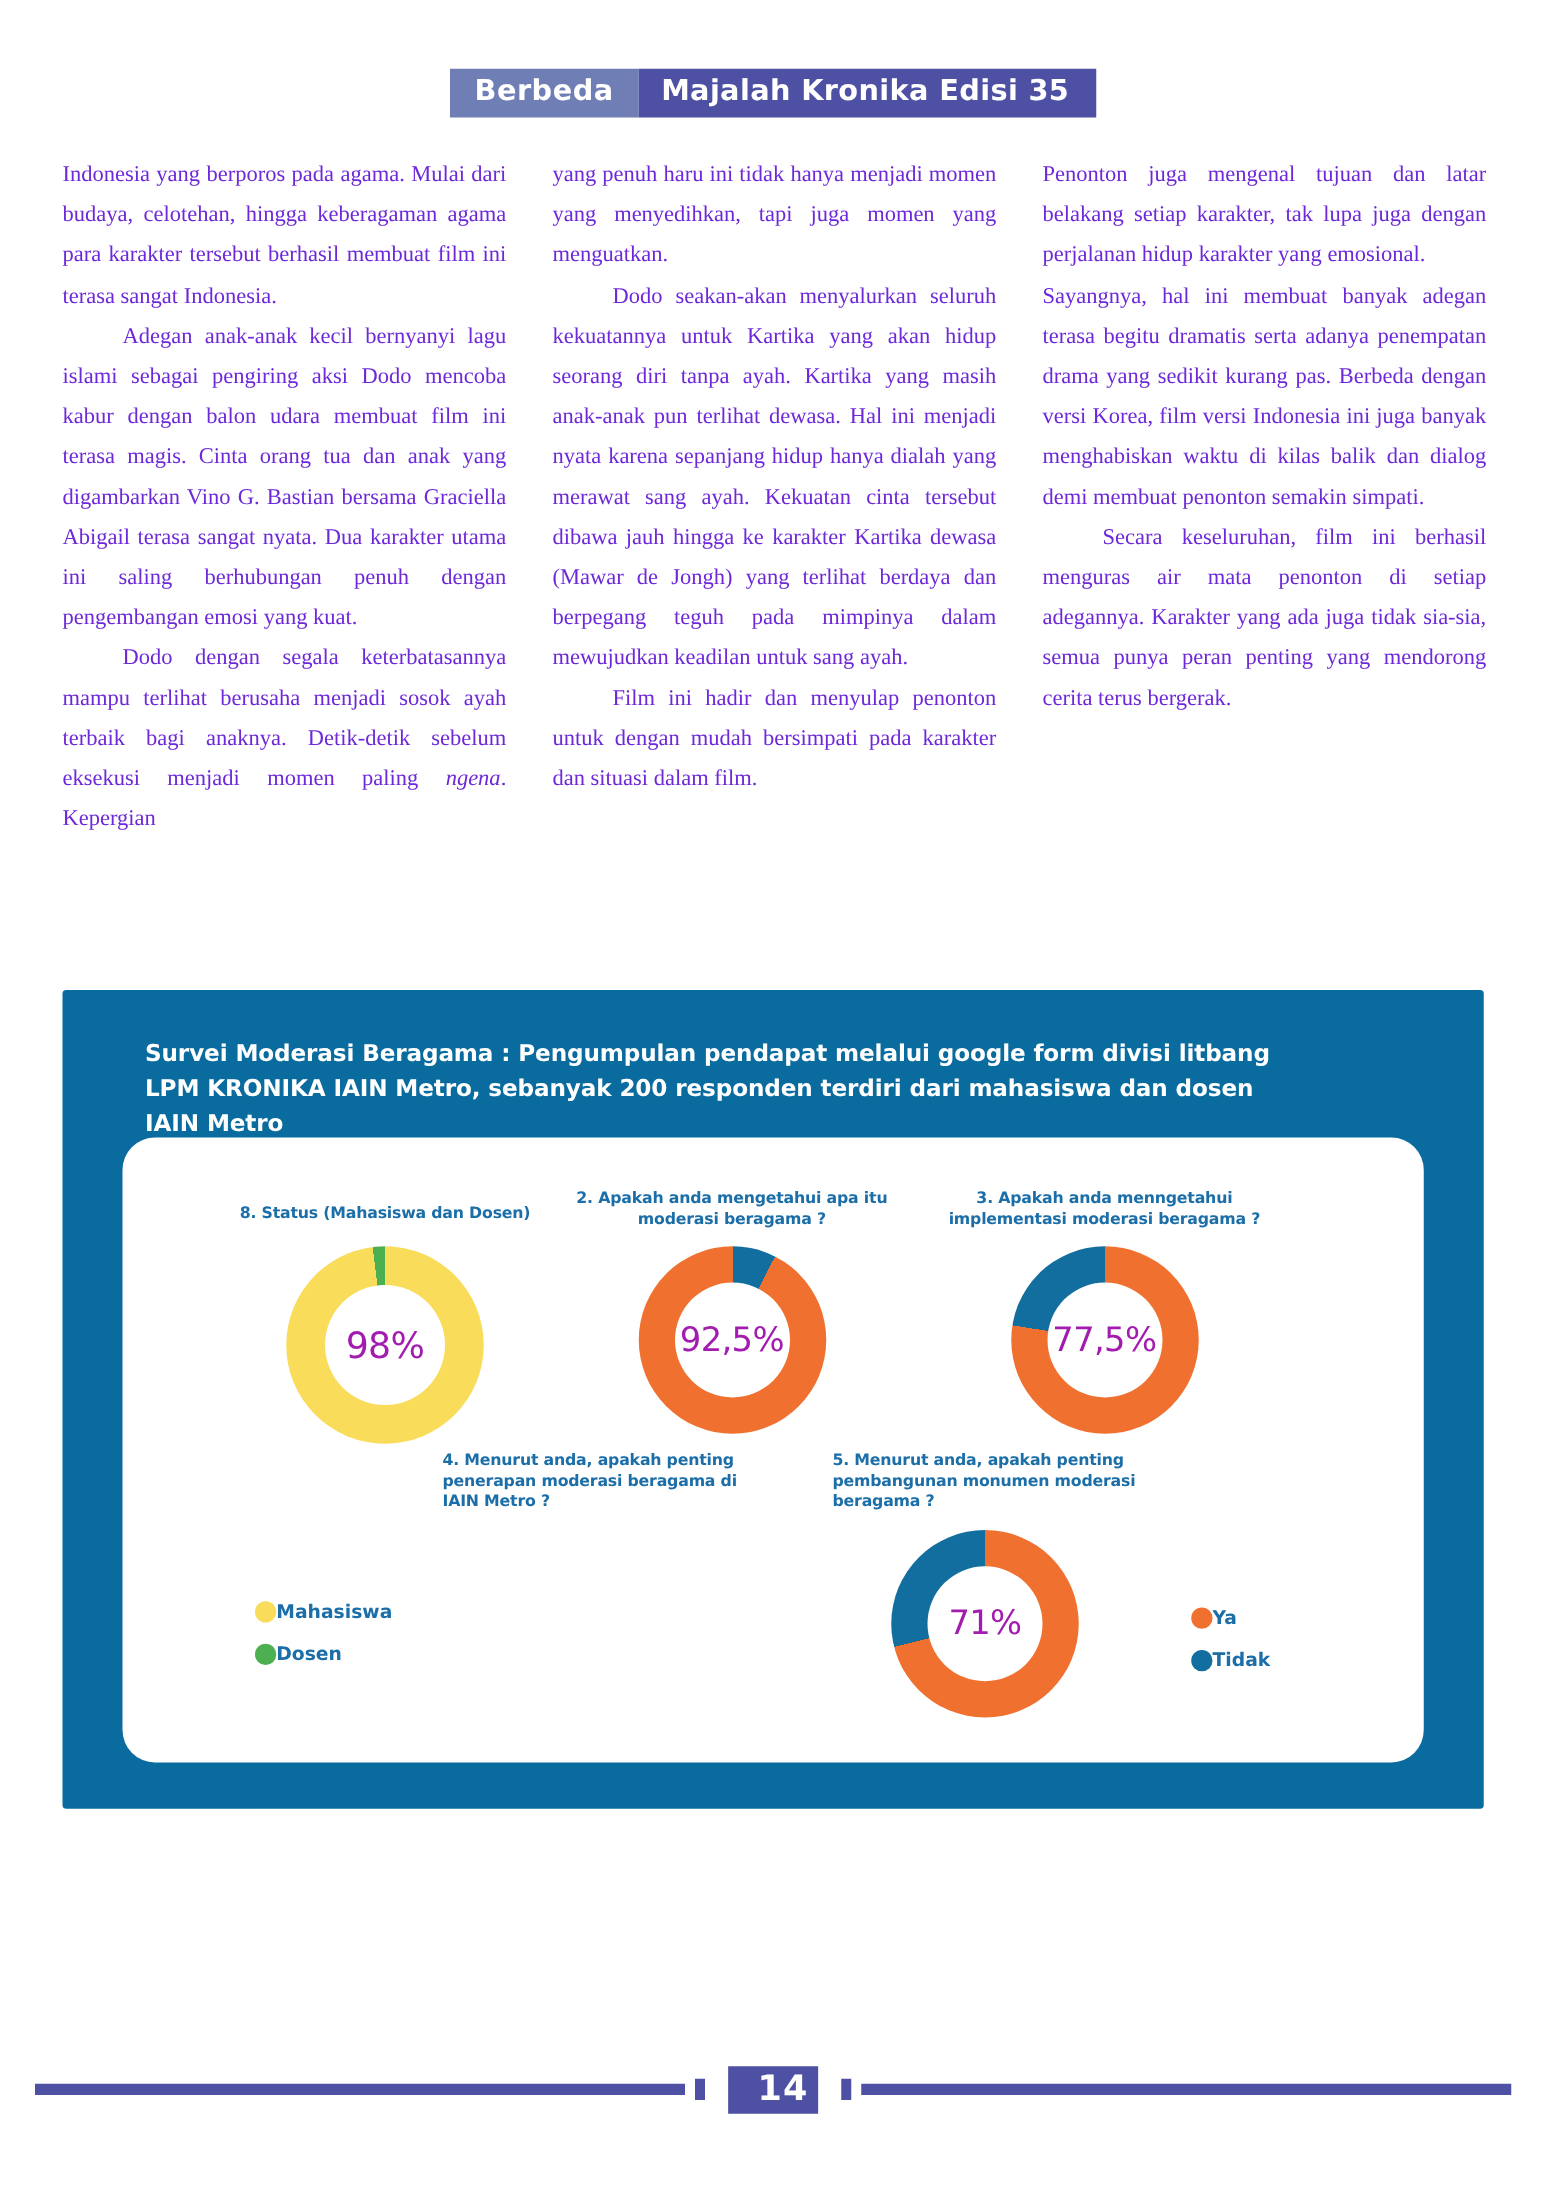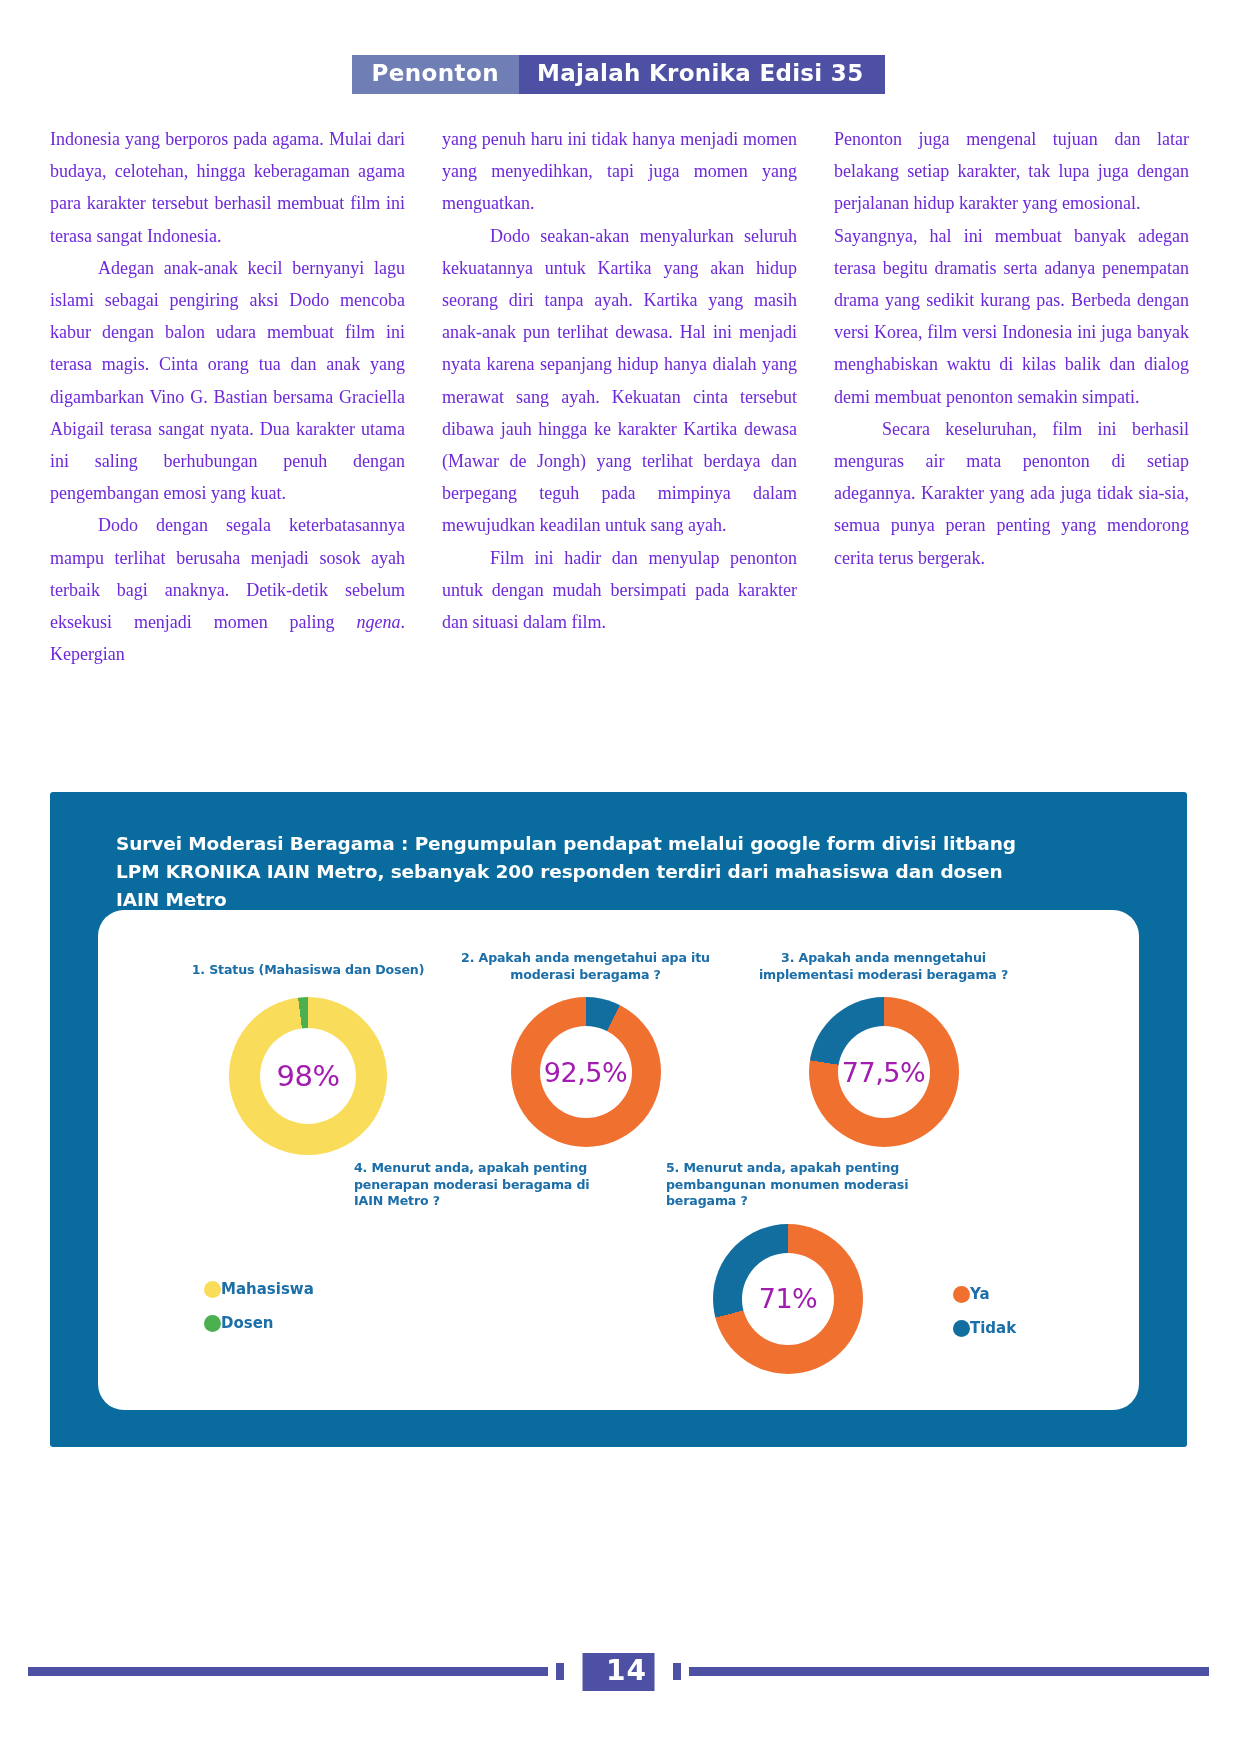--- a/index.html
+++ b/index.html
@@ -208,21 +208,21 @@
     font-size: 28px;
     padding: 4px 8px 6px 24px;
     letter-spacing: 1px;
     line-height: 1;
   }
 </style>
 </head>
 <body>
 
 <div class="header-banner">
-  <div class="header-tag">Penonton</div>
+  <div class="header-tag">Berbeda</div>
   <div class="header-title">Majalah Kronika Edisi 35</div>
 </div>
 
 <div class="article">
   <div class="col" id="col1">
       <p>Indonesia yang berporos pada agama. Mulai dari budaya, celotehan, hingga keberagaman agama para karakter tersebut berhasil membuat film ini terasa sangat Indonesia.</p>
       <p class="indent">Adegan anak-anak kecil bernyanyi lagu islami sebagai pengiring aksi Dodo mencoba kabur dengan balon udara membuat film ini terasa magis. Cinta orang tua dan anak yang digambarkan Vino G. Bastian bersama Graciella Abigail terasa sangat nyata. Dua karakter utama ini saling berhubungan penuh dengan pengembangan emosi yang kuat.</p>
       <p class="indent">Dodo dengan segala keterbatasannya mampu terlihat berusaha menjadi sosok ayah terbaik bagi anaknya. Detik-detik sebelum eksekusi menjadi momen paling <i>ngena</i>. Kepergian</p>
     </div>
   <div class="col" id="col2">
@@ -236,21 +236,21 @@
       <p class="indent">Secara keseluruhan, film ini berhasil menguras air mata penonton di setiap adegannya. Karakter yang ada juga tidak sia-sia, semua punya peran penting yang mendorong cerita terus bergerak.</p>
     </div>
 </div>
 
 <div class="survey-panel">
   <div class="survey-title">Survei Moderasi Beragama : Pengumpulan pendapat melalui google form divisi litbang LPM KRONIKA IAIN Metro, sebanyak 200 responden terdiri dari mahasiswa dan dosen IAIN Metro</div>
 
   <div class="chart-card">
 
     <div class="chart-item" style="left:80px; top:52px; width:260px;">
-      <div class="chart-label">1. Status (Mahasiswa dan Dosen)</div>
+      <div class="chart-label">8. Status (Mahasiswa dan Dosen)</div>
       <div class="donut-wrap" id="donut-q1" style="width:158px;height:158px;margin-top:18px;">
         <div class="donut" id="donut-q1-ring" style="width: 158px; height: 158px; background: conic-gradient(rgb(248, 220, 90) 0deg, rgb(248, 220, 90) 352.8deg, rgb(76, 175, 80) 352.8deg, rgb(76, 175, 80) 360deg);"></div>
         <div class="donut-hole" style="width:96px;height:96px;">
           <span class="donut-value" style="font-size:29px;">98%</span>
         </div>
       </div>
     </div>
 
     <div class="chart-item" style="left:355px; top:40px; width:265px;">
       <div class="chart-label">2. Apakah anda mengetahui apa itu moderasi beragama ?</div>

